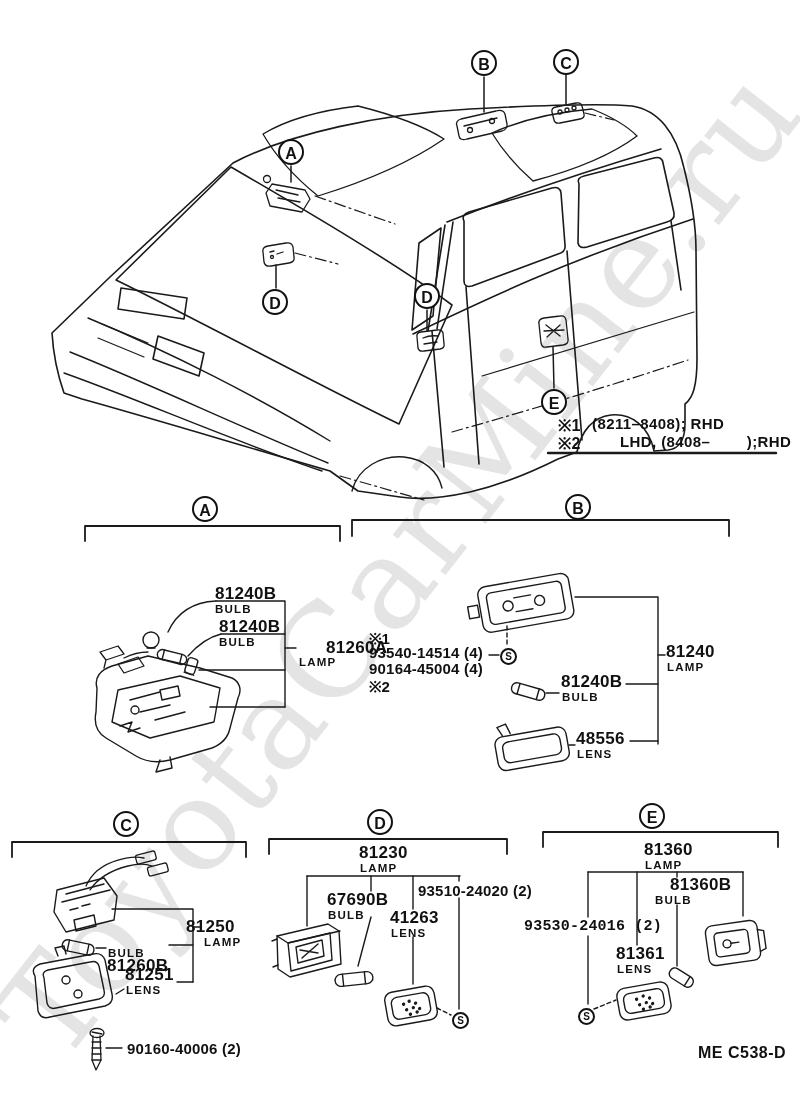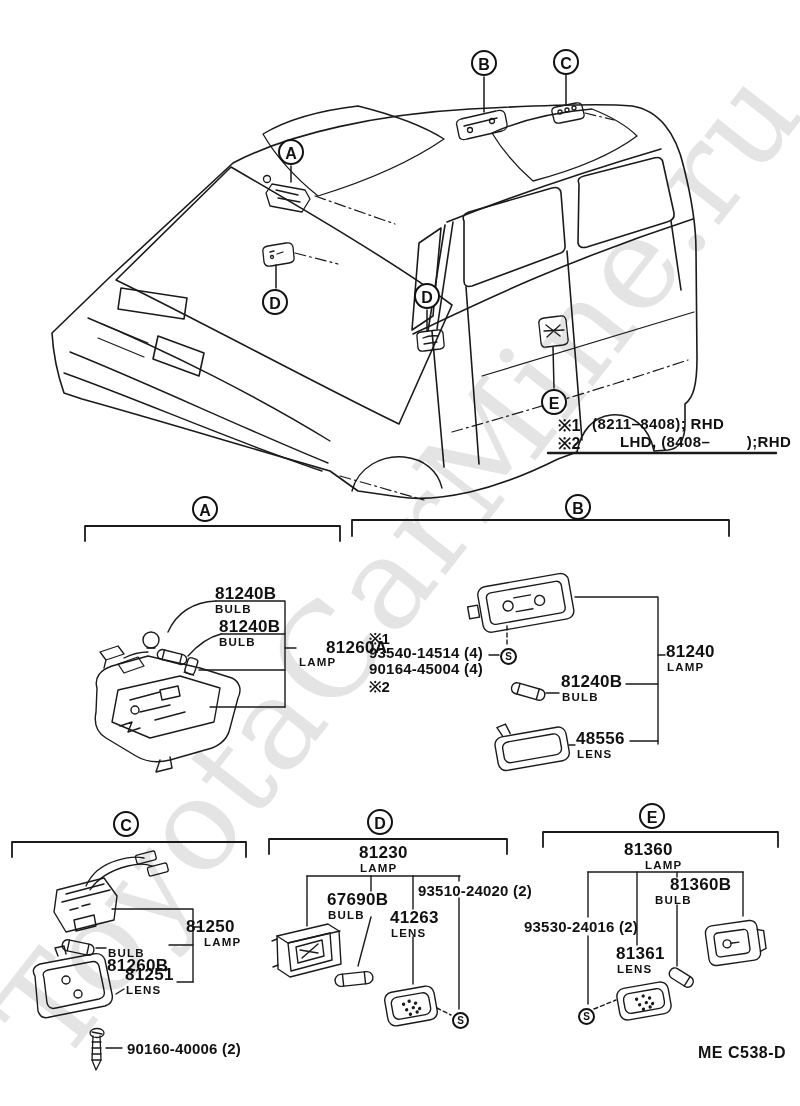--- a/index.html
+++ b/index.html
@@ -318,24 +318,24 @@
 
   <div class="abs txt pn" style="left:359px;top:843px;">81230</div>
   <div class="abs txt sub" style="left:360px;top:862px;">LAMP</div>
   <div class="abs txt pn-sm" style="left:418px;top:882px;">93510-24020 (2)</div>
   <div class="abs txt pn" style="left:327px;top:890px;">67690B</div>
   <div class="abs txt sub" style="left:328px;top:909px;">BULB</div>
   <div class="abs txt pn" style="left:390px;top:908px;">41263</div>
   <div class="abs txt sub" style="left:391px;top:927px;">LENS</div>
   <div class="abs txt screw" style="left:452px;top:1012px;">S</div>
 
-  <div class="abs txt pn" style="left:624px;top:840px;">81360</div>
+  <div class="abs txt pn" style="left:644px;top:840px;">81360</div>
   <div class="abs txt sub" style="left:645px;top:859px;">LAMP</div>
   <div class="abs txt pn" style="left:670px;top:875px;">81360B</div>
   <div class="abs txt sub" style="left:655px;top:894px;">BULB</div>
-  <div class="abs txt pn-sm" style="left:524px;top:918px;">93530-24016 (2)</div>
+  <div class="abs txt pn-sm" style="left:524px;top:918px;font-family:Liberation Mono, monospace;">93530-24016 (2)</div>
   <div class="abs txt pn" style="left:616px;top:944px;text-align:center;">81361</div>
   <div class="abs txt sub" style="left:617px;top:963px;">LENS</div>
   <div class="abs txt screw" style="left:578px;top:1008px;">S</div>
 
   <div class="abs txt code" style="left:698px;top:1044px;">ME C538-D</div>
 
 </div>
 
 </body></html>

